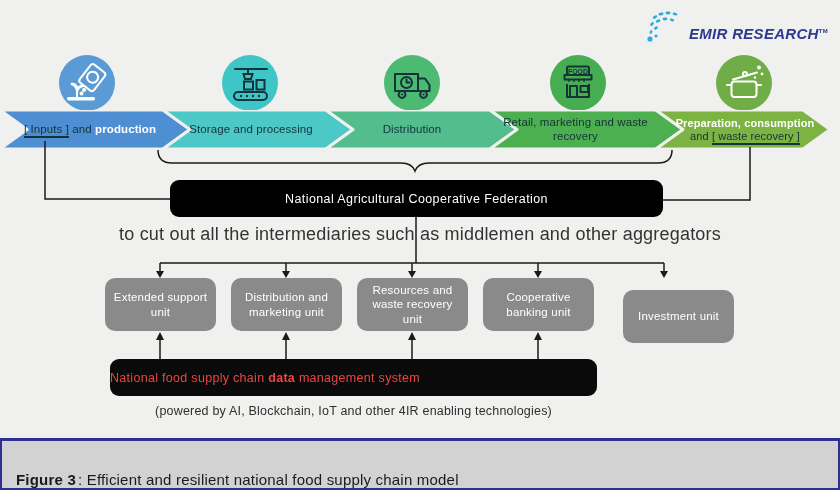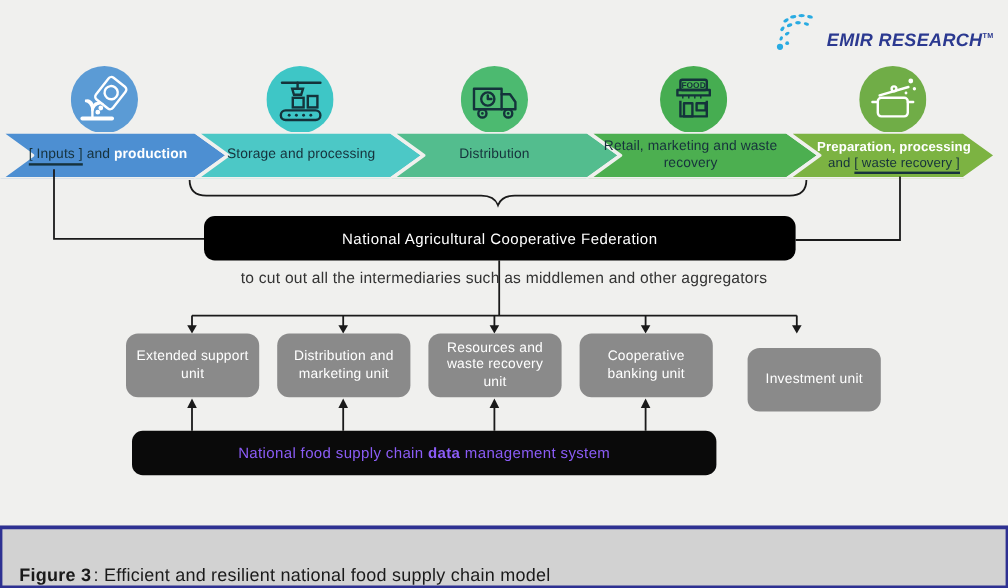--- a/index.html
+++ b/index.html
@@ -23,29 +23,29 @@
   .t4 { left:498px; width:155px; }
   .t5 { left:666px; width:158px; font-size:11px; }
 
   .icon-svg { position:absolute; top:55px; width:56px; height:56px; }
   .i1 { left:59px; } .i2 { left:222px; } .i3 { left:384px; } .i4 { left:550px; } .i5 { left:716px; }
 
   .connectors { position:absolute; left:0; top:0; pointer-events:none; }
 
   .federation { position:absolute; left:170px; top:180px; width:493px; height:37px; background:#000000;
                 border-radius:9px; color:#fff; font-size:12.5px; display:flex; align-items:center; justify-content:center; letter-spacing:.4px; }
-  .note { position:absolute; left:0; top:224px; width:840px; text-align:center; font-size:13px; color:#333; letter-spacing:.2px; }
+  .note { position:absolute; left:0; top:224px; width:840px; text-align:center; font-size:18px; color:#333; letter-spacing:.2px; }
 
   .unit { position:absolute; top:278px; width:111px; height:53px; background:#8a8a8a; border-radius:10px;
           color:#fff; font-size:11.5px; line-height:1.22; display:flex; align-items:center; justify-content:center;
           text-align:center; padding:3px 6px; letter-spacing:.2px; }
   .u1 { left:105px; } .u2 { left:231px; } .u3 { left:357px; } .u4 { left:483px; } .u5 { left:623px;margin-top:12px; }
 
   .datasys { position:absolute; left:110px; top:359px; width:487px; height:37px; background:#0a0a0a; border-radius:9px;
-             color:#8b5cf6; font-size:12.5px; display:flex; align-items:center; justify-content:center; letter-spacing:.3px; }
+             color:#ef4444; font-size:12.5px; display:flex; align-items:center; letter-spacing:.3px; }
   .datasys .em { font-weight:bold; }
   .powered { position:absolute; left:110px; top:404px; width:487px; text-align:center; font-size:12.5px; color:#2e2e2e; letter-spacing:.2px; }
 
   .caption { position:absolute; left:0; top:438px; width:840px; height:52px; background:#d2d2d2;
              border:2px solid #2e3192; border-top-width:3px; display:flex; align-items:flex-end; padding:0 14px;
              font-size:15px; color:#1a1a1a; letter-spacing:.2px; }
   .caption .em { font-weight:bold; margin-right:2px; }
 </style>
 </head>
 <body>
@@ -164,21 +164,21 @@
   <div class="stage-label t2">
     <div>Storage and processing</div>
   </div>
   <div class="stage-label t3">
     <div>Distribution</div>
   </div>
   <div class="stage-label t4">
     <div>Retail, marketing and waste recovery</div>
   </div>
   <div class="stage-label t5">
-    <div><span class="em">Preparation, processing</span><br>
+    <div><span class="em">Preparation, consumption</span><br>
     <span>and </span><span class="u">[ waste recovery ]</span></div>
   </div>
 
   <svg class="connectors" width="840" height="440" viewBox="0 0 840 440">
     <g stroke="#1a1a1a" stroke-width="1.5" fill="none">
       <polyline points="45,141 45,199 170,199"></polyline>
       <polyline points="750,147 750,200 663,200"></polyline>
       <path d="M158 150 Q158 163 172 163 L401 163 Q412 163 415 171 Q418 163 429 163 L658 163 Q672 163 672 150"></path>
       <path d="M416 217 V263"></path>
       <path d="M160 263 H664"></path>
@@ -217,19 +217,20 @@
       <span>Cooperative banking unit</span>
     </div>
   <div class="unit u5">
       <span>Investment unit</span>
     </div>
 
   <div class="datasys">
     <div><span>National food supply chain </span><span class="em">data</span><span> management system</span></div>
   </div>
 
+  <div class="powered">(powered by AI, Blockchain, IoT and other 4IR enabling technologies)</div>
 
   <div class="caption">
     <span class="em">Figure 3</span>
       <span>: Efficient and resilient national food supply chain model</span>
   </div>
 
 </div>
 
 </body></html>

